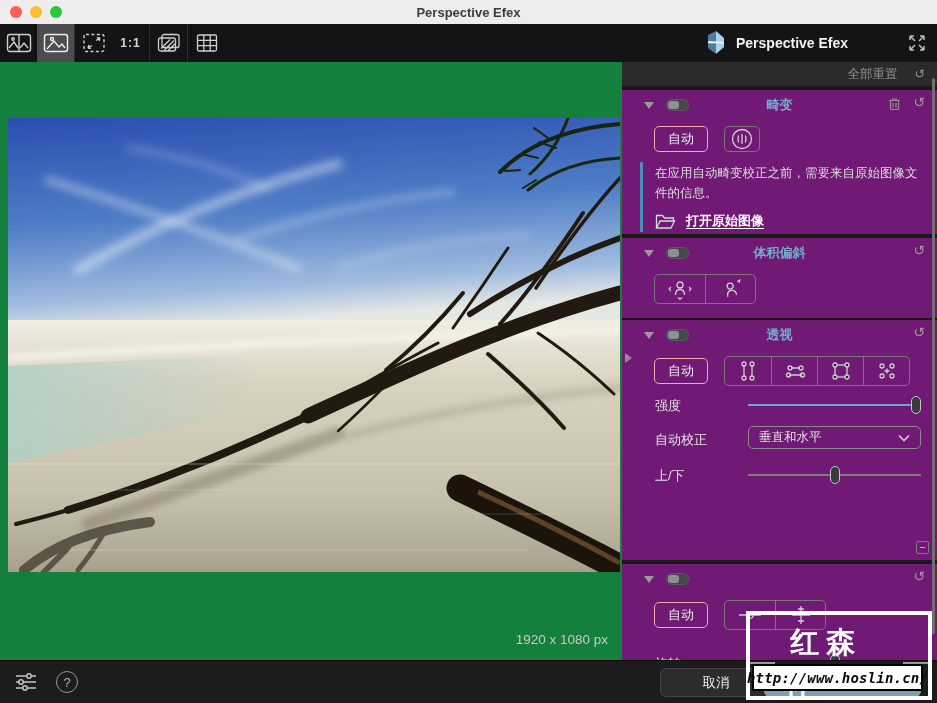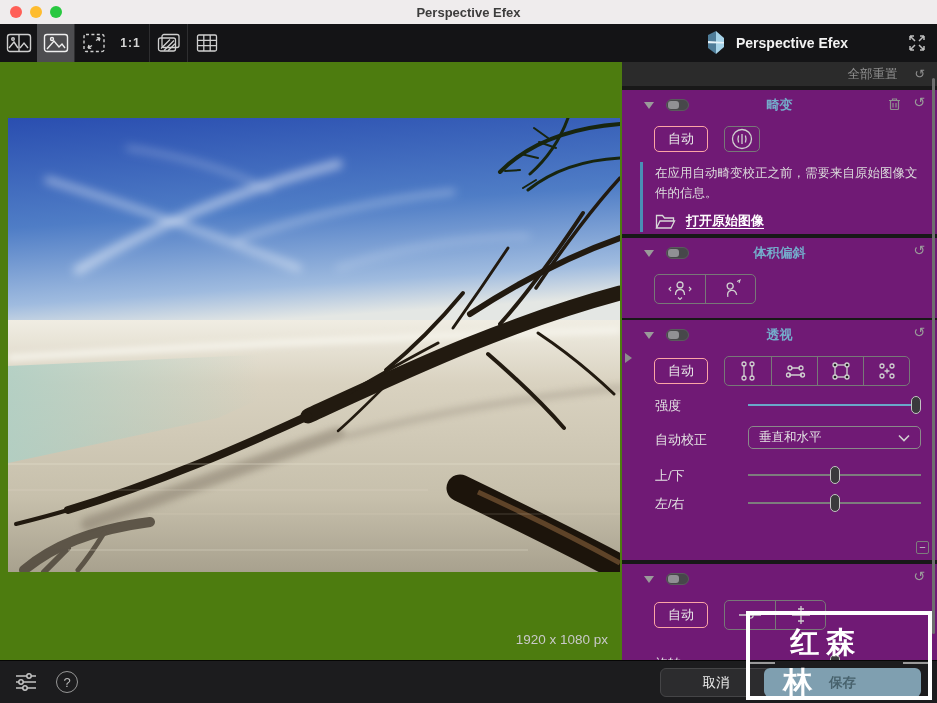--- a/index.html
+++ b/index.html
@@ -19,21 +19,21 @@
              display:flex; align-items:center; }
   .tb-btn { width:37px; height:38px; display:flex; align-items:center; justify-content:center; }
   .tb-btn.selected { background:#4d4d50; }
   .tb-sep { width:1px; height:38px; background:#2e2e30; }
   .tb-zoom { color:#d6d6d6; font-size:12px; font-weight:bold; letter-spacing:1px; }
   .tb-brand { position:absolute; left:704px; top:0; height:38px; display:flex; align-items:center; gap:10px; }
   .tb-brand-text { color:#f2f2f2; font-size:14px; font-weight:bold; }
   .tb-fullscreen { position:absolute; right:10px; top:9px; }
 
   
-  .canvas { position:absolute; top:62px; left:0; width:622px; height:598px; background:#4d7c0f; }
+  .canvas { position:absolute; top:62px; left:0; width:622px; height:598px; background:#15803d; }
   .photo { position:absolute; left:8px; top:56px; width:612px; height:454px; background:#2a4eb0; }
   .img-size { position:absolute; right:14px; bottom:13px; color:#c9c9c9; font-size:13.5px; }
 
   
   .panel { position:absolute; top:62px; left:622px; width:315px; height:598px; background:#181818; }
   .reset-strip { position:absolute; top:0; left:0; right:0; height:24px; background:#2b2b2b;
                  display:flex; justify-content:flex-end; align-items:center; gap:17px; padding-right:12px; }
   .reset-strip span { color:#8f8f8f; font-size:12.5px; }
   .undo-glyph { color:#9a9a9a; font-size:14px; line-height:1; font-family:"DejaVu Sans", sans-serif; }
 
@@ -408,27 +408,20 @@
       </div>
 
       <div class="ctl-row" style="top:142px;">
         <span class="ctl-label">上/下</span>
         <div class="slider">
           <div class="track"></div>
           <div class="handle" style="left: calc(50% - 5px);"></div>
         </div>
       </div>
 
-      <div class="ctl-row" style="top:170px;">
-        <span class="ctl-label">左/右</span>
-        <div class="slider">
-          <div class="track"></div>
-          <div class="handle" style="left: calc(50% - 5px);"></div>
-        </div>
-      </div>
 
 
       <div class="minus-box">−</div>
     </div>
 
     <div class="section sec-horizon">
       <div class="sec-header">
         <div class="disclosure"></div>
         <div class="toggle"></div>
         <div class="hdr-undo undo-glyph">↺</div>
@@ -477,15 +470,18 @@
     <div class="cancel-btn">取消</div>
     <div class="save-btn">保存</div>
   </div>
 
   <div class="wm-box">
     <div class="wm-name-row">
       <div class="wm-line"></div>
       <span class="wm-name">红森林</span>
       <div class="wm-line"></div>
     </div>
+    <div class="wm-url">
+      <span>http://www.hoslin.cn/</span>
+    </div>
   </div>
 
 </div>
 
 </body></html>

